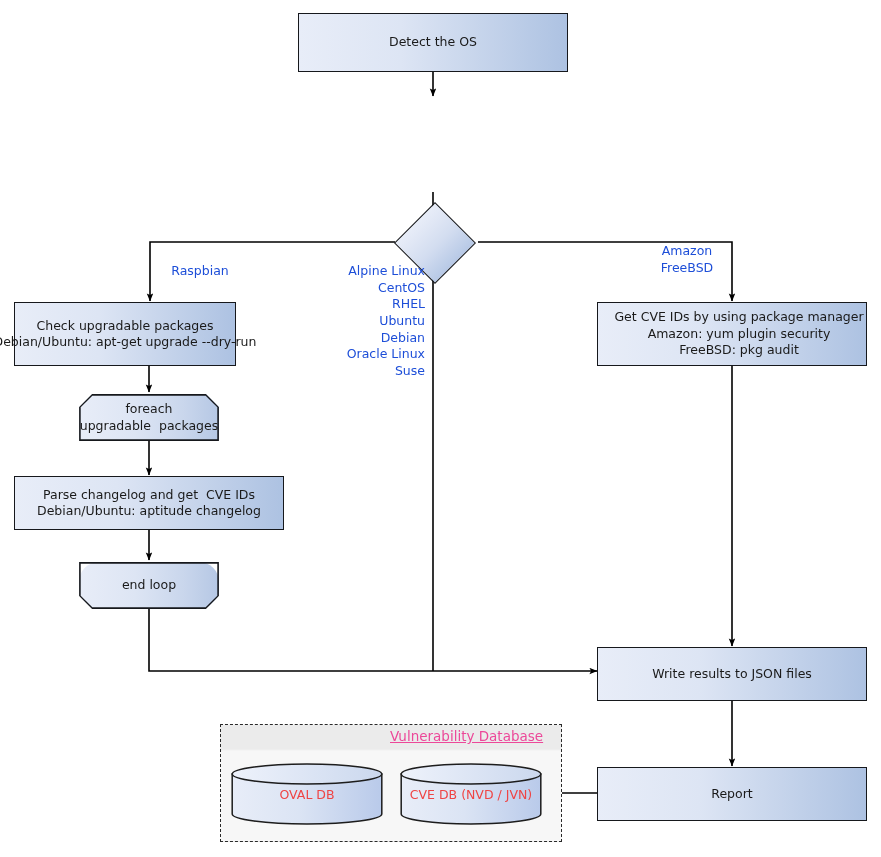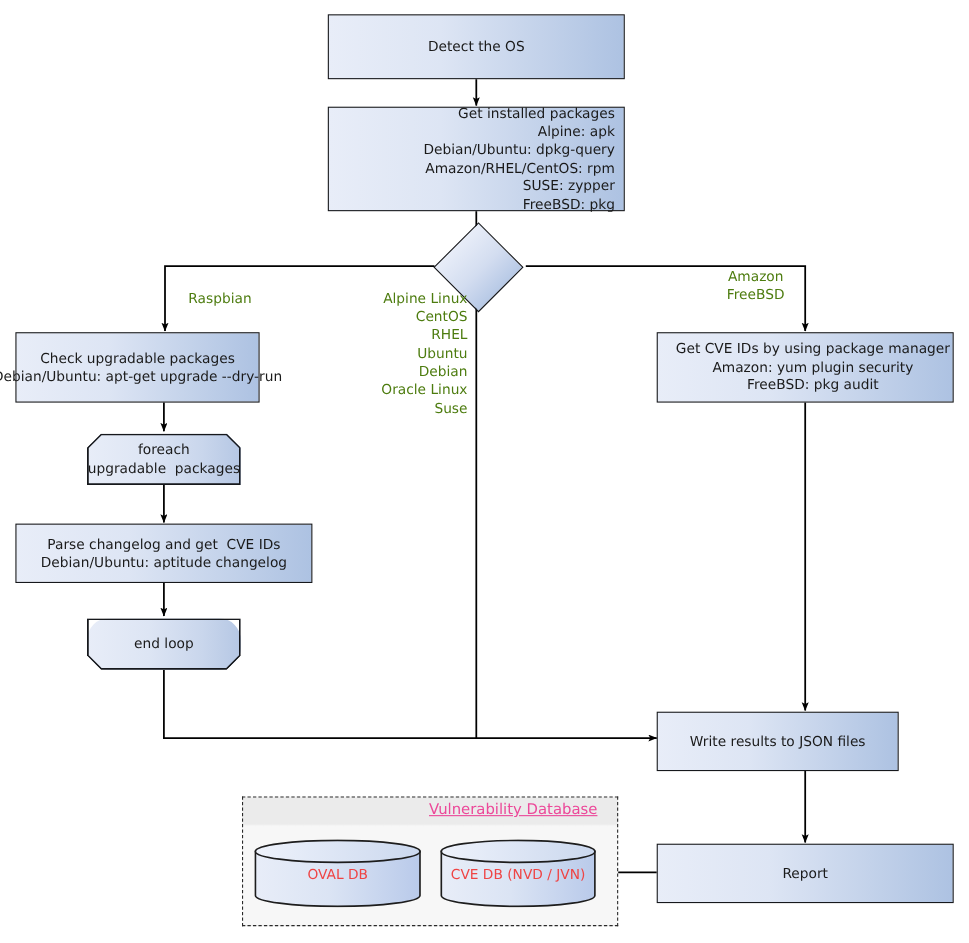--- a/index.html
+++ b/index.html
@@ -111,21 +111,21 @@
     color: #ef4444;
     white-space: nowrap;
     z-index: 4;
   }
 
   
   .edge-label {
     position: absolute;
     font-size: 12.5px;
     line-height: 1.33;
-    color: #4d7c0f;
+    color: #1d4ed8;
     white-space: pre;
     z-index: 4;
   }
   .edge-label.right-align { text-align: right; }
   .edge-label.center-align { text-align: center; }
 </style>
 </head>
 <body>
 
 <div id="canvas">
@@ -161,28 +161,20 @@
       <path d="M732,701 L732,766" marker-end="url(#arrow)"></path>
 
       <path d="M541,793 L597,793"></path>
     </g>
   </svg>
 
   <div class="node box txt-center" style="left:298px; top:13px; width:270px; height:59px;">
     <span>Detect the OS</span>
   </div>
 
-  <div class="node box txt-right" style="left:298px; top:97px; width:270px; height:95px;">
-    <span>Get installed packages
-Alpine: apk
-Debian/Ubuntu: dpkg-query
-Amazon/RHEL/CentOS: rpm
-SUSE: zypper
-FreeBSD: pkg</span>
-  </div>
 
   <div class="diamond" style="left:406px; top:214px; width:56px; height:56px;"></div>
 
   <div class="node box txt-center" style="left:14px; top:302px; width:222px; height:64px;">
     <span>Check upgradable packages
 Debian/Ubuntu: apt-get upgrade --dry-run</span>
   </div>
 
   <div class="loopshape loop-start" style="left:79px; top:394px; width:140px; height:47px;">
     <svg class="loopborder" viewBox="0 0 140 47" width="140" height="47">
@@ -203,21 +195,21 @@
     </svg>
     <span>end loop</span>
   </div>
 
   <div class="node box txt-center" style="left:597px; top:302px; width:270px; height:64px;padding-left:14px;">
     <span>Get CVE IDs by using package manager
 Amazon: yum plugin security
 FreeBSD: pkg audit</span>
   </div>
 
-  <div class="node box txt-center" style="left:597px; top:647px; width:220px; height:54px;">
+  <div class="node box txt-center" style="left:597px; top:647px; width:270px; height:54px;">
     <span>Write results to JSON files</span>
   </div>
 
   <div class="node box txt-center" style="left:597px; top:767px; width:270px; height:54px;">
     <span>Report</span>
   </div>
 
   <div class="container-box" style="left:220px; top:724px; width:342px; height:118px;"></div>
   <div class="container-title" style="left:390px; top:728px; width:180px;">Vulnerability Database</div>
 

